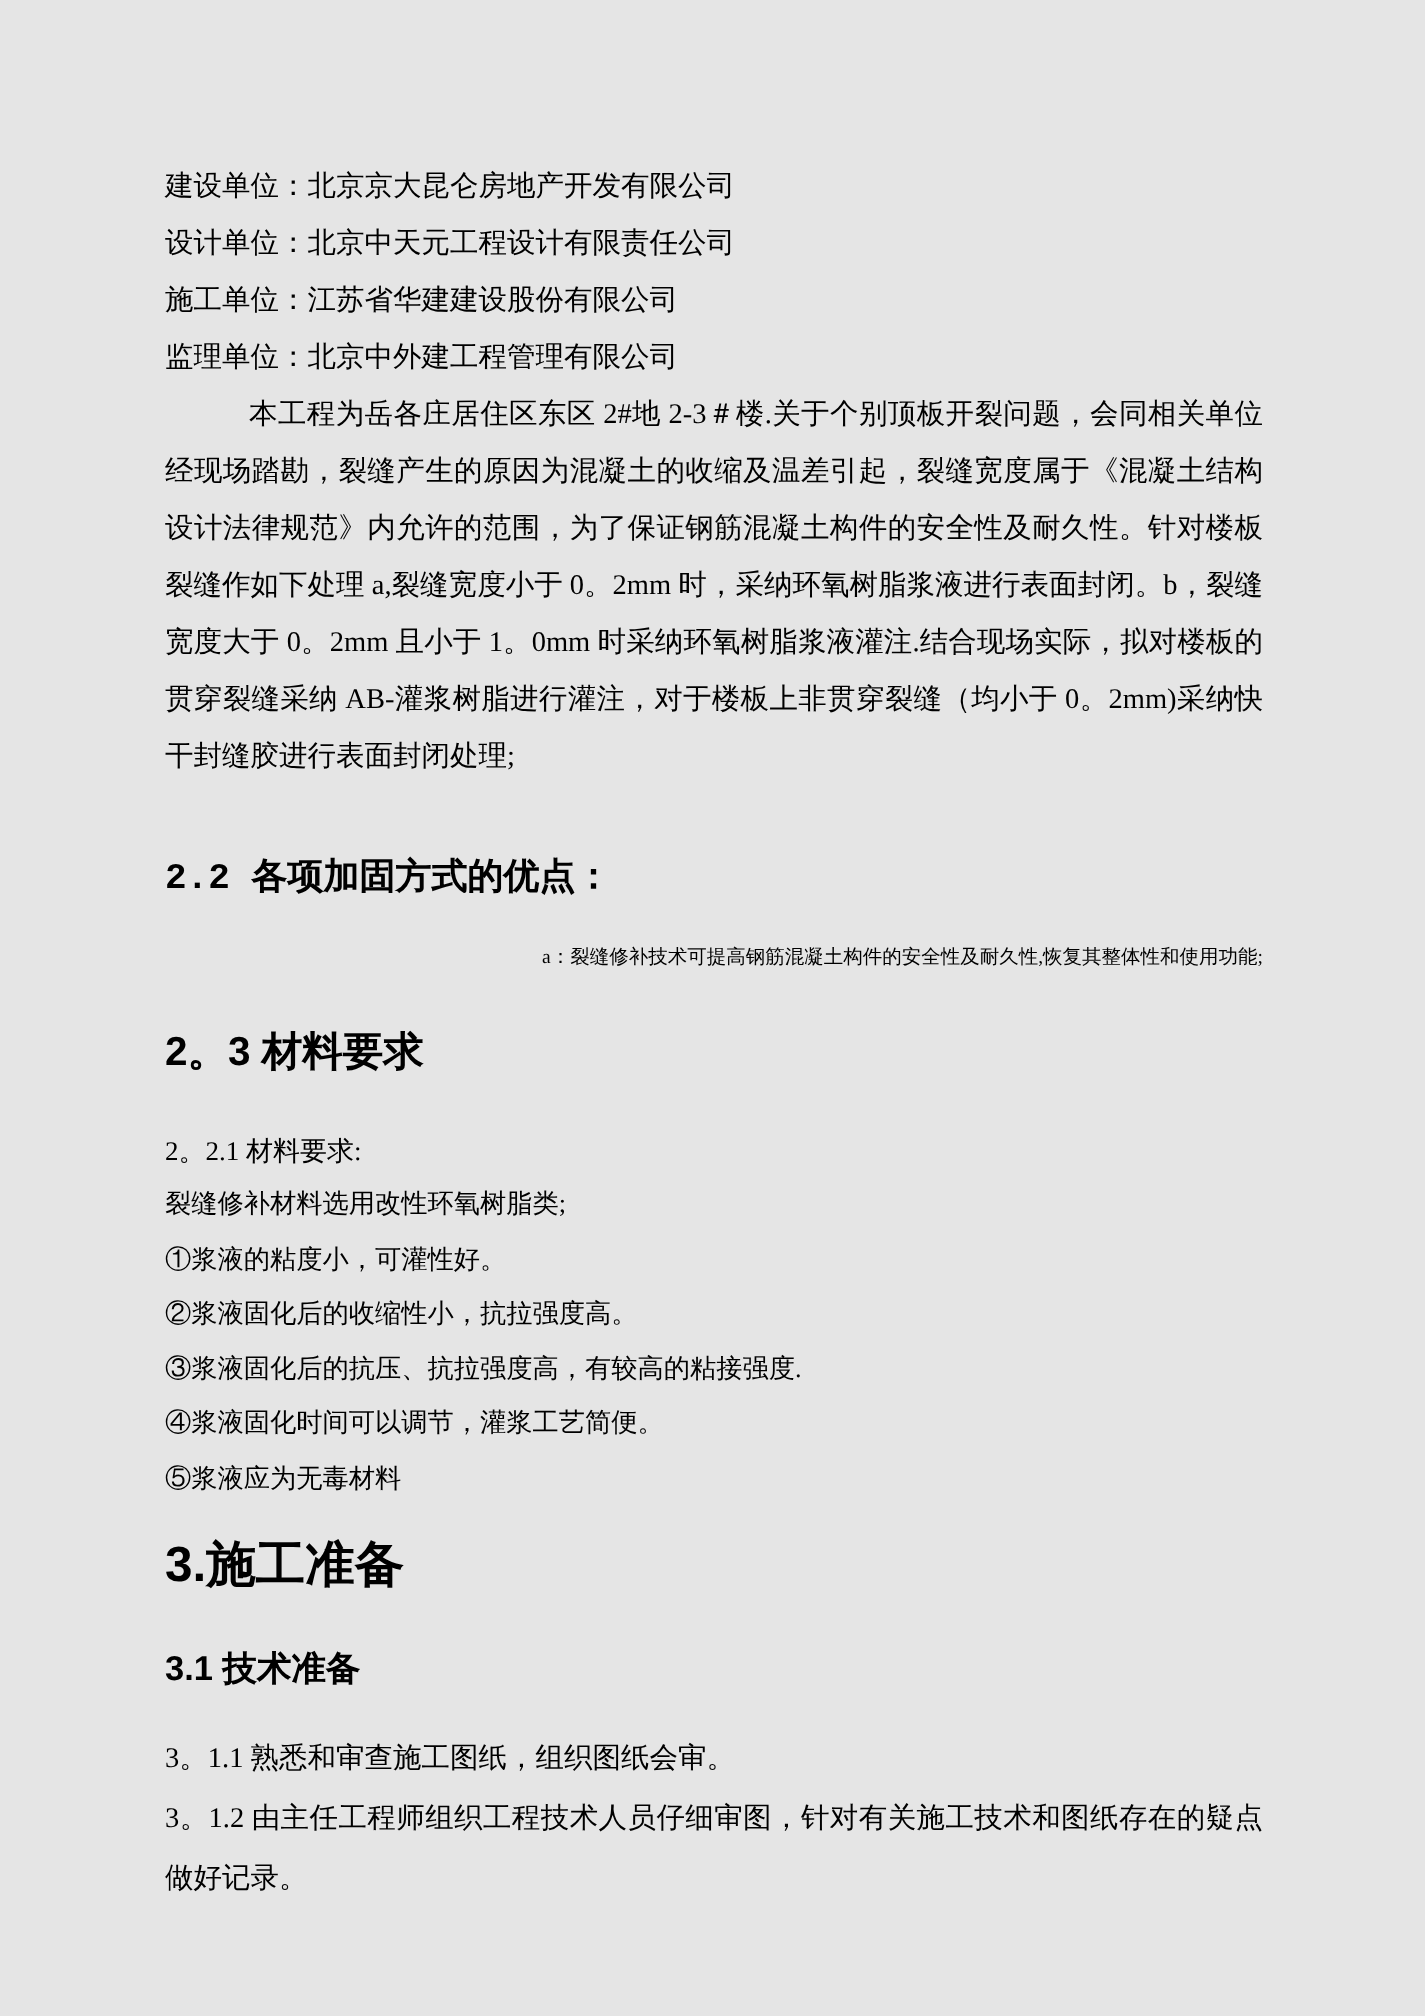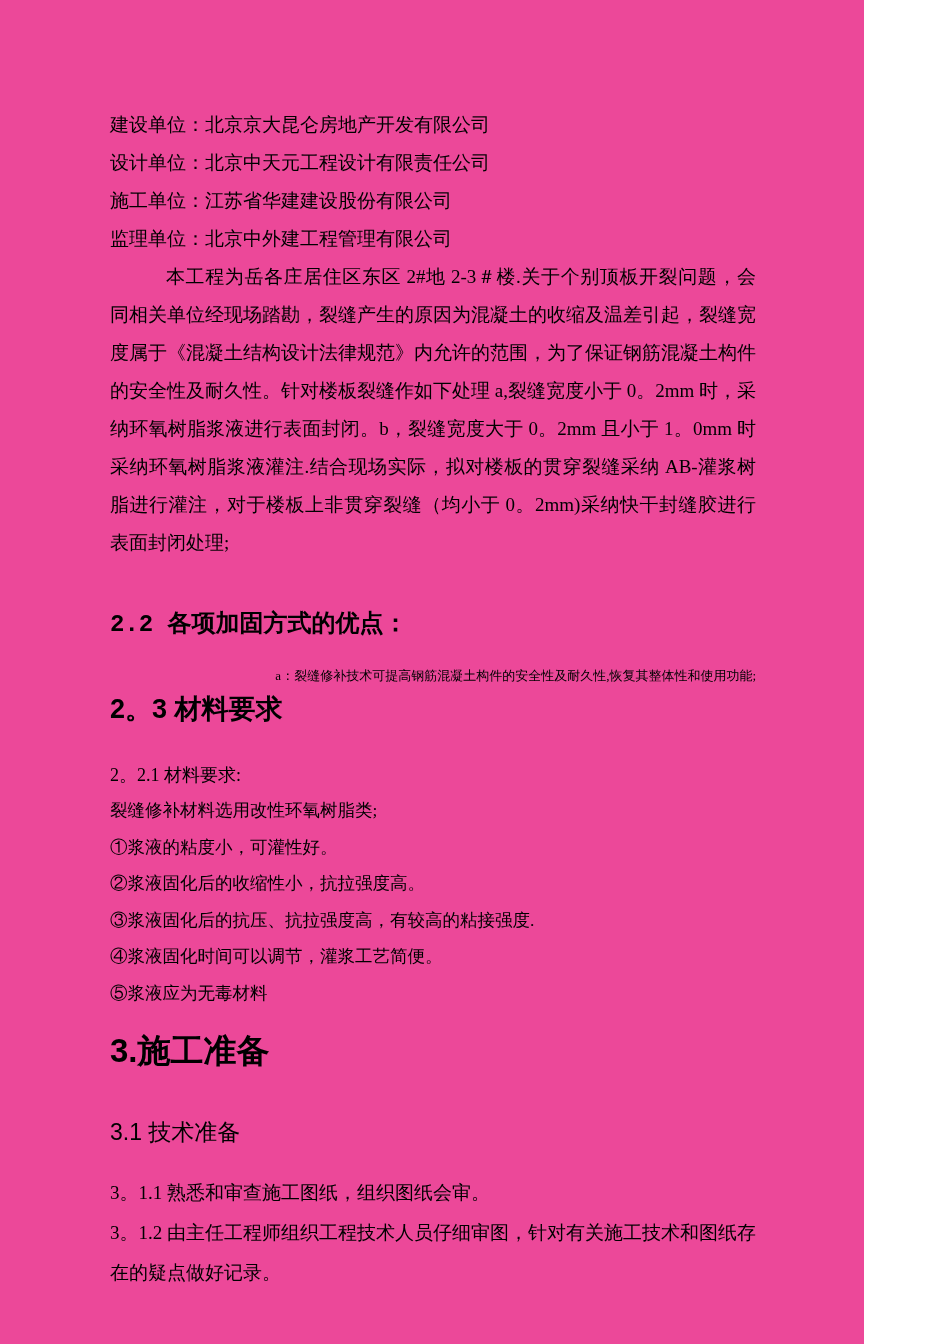--- a/index.html
+++ b/index.html
@@ -2,25 +2,25 @@
 <html><head>
 <meta charset="utf-8">
 <style>
   html, body {
     margin: 0;
     padding: 0;
     background: #ffffff;
   }
   .page {
     position: relative;
-    width: 864px;
+    width: 950px;
     height: 1344px;
     box-sizing: border-box;
     padding: 106px 108px 40px 110px;
-    background: #ec4899;
+    background: #e5e5e5;
     color: #000000;
     font-family: "Liberation Serif", serif;
     overflow: hidden;
   }
   .info-line {
     font-size: 19px;
     line-height: 38px;
     white-space: nowrap;
   }
   .intro-paragraph {
@@ -41,43 +41,44 @@
     margin-top: 20px;
     font-size: 13px;
     line-height: 32px;
     text-align: right;
   }
   .heading-mid {
     font-family: "Liberation Sans", sans-serif;
     font-weight: bold;
     font-size: 27px;
     line-height: 34px;
+    margin-top: 30px;
   }
   .material-subheading {
     margin-top: 32px;
     font-size: 18px;
     line-height: 34px;
   }
   .material-item {
     font-size: 17.5px;
     line-height: 36.5px;
   }
   .heading-main {
     font-family: "Liberation Sans", sans-serif;
     font-weight: bold;
     font-size: 33px;
     line-height: 36px;
     margin-top: 22px;
   }
   .heading-small {
     font-family: "Liberation Sans", sans-serif;
-    font-weight: normal;
+    font-weight: bold;
     font-size: 23px;
     line-height: 30px;
-    margin-top: 48px;
+    margin-top: 36px;
   }
   .prep-block {
     margin-top: 26px;
   }
   .prep-item {
     font-size: 19px;
     line-height: 40px;
     text-align: justify;
   }
 </style>

